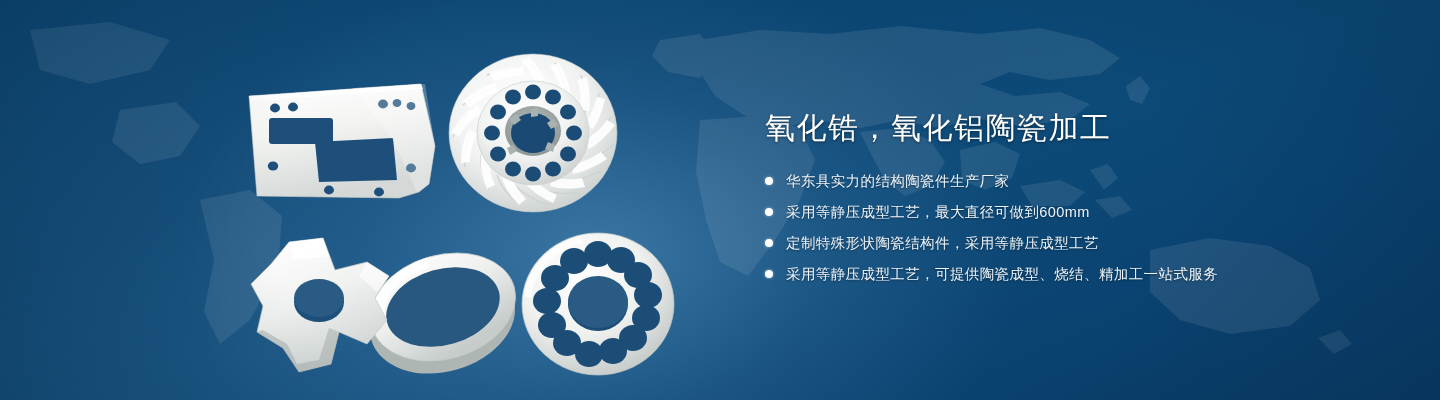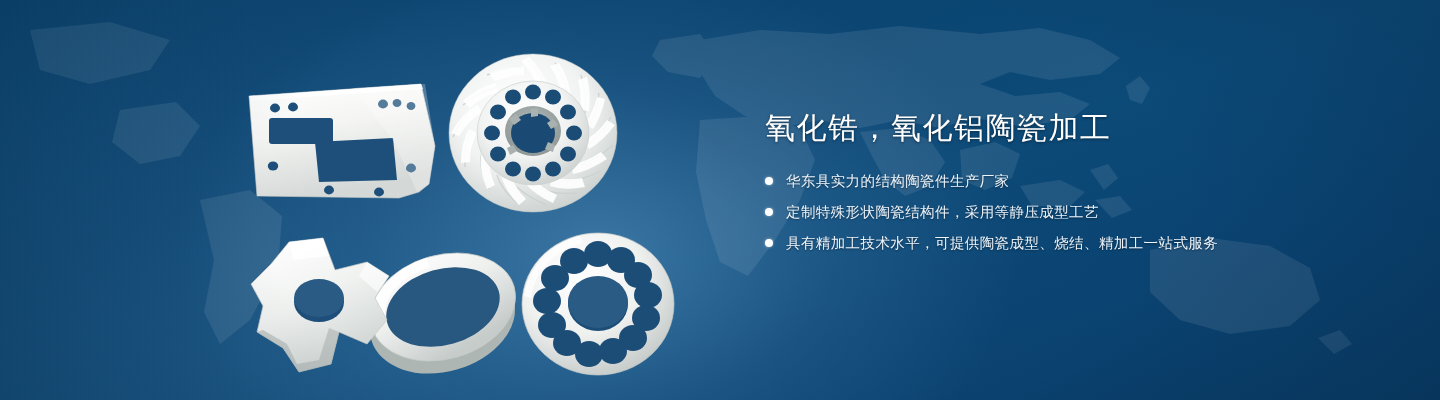--- a/index.html
+++ b/index.html
@@ -299,22 +299,26 @@
 
   <div class="copy">
     <div class="headline">氧化锆，氧化铝陶瓷加工</div>
     <ul class="bullets">
       <li class="bullet">
         <span class="dot"></span>
         <span class="btext">华东具实力的结构陶瓷件生产厂家</span>
       </li>
       <li class="bullet">
         <span class="dot"></span>
+        <span class="btext">采用等静压成型工艺，最大直径可做到600mm</span>
+      </li>
+      <li class="bullet">
+        <span class="dot"></span>
         <span class="btext">定制特殊形状陶瓷结构件，采用等静压成型工艺</span>
       </li>
       <li class="bullet">
         <span class="dot"></span>
-        <span class="btext">具有精加工技术水平，可提供陶瓷成型、烧结、精加工一站式服务</span>
+        <span class="btext">采用等静压成型工艺，可提供陶瓷成型、烧结、精加工一站式服务</span>
       </li>
     </ul>
   </div>
 
 </div>
 
 </body></html>

